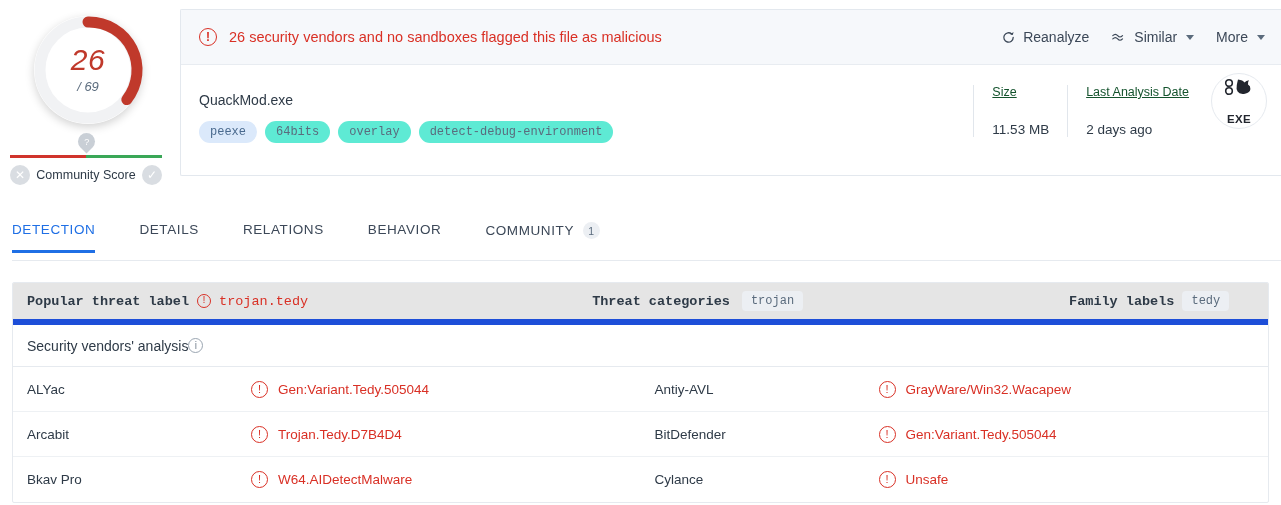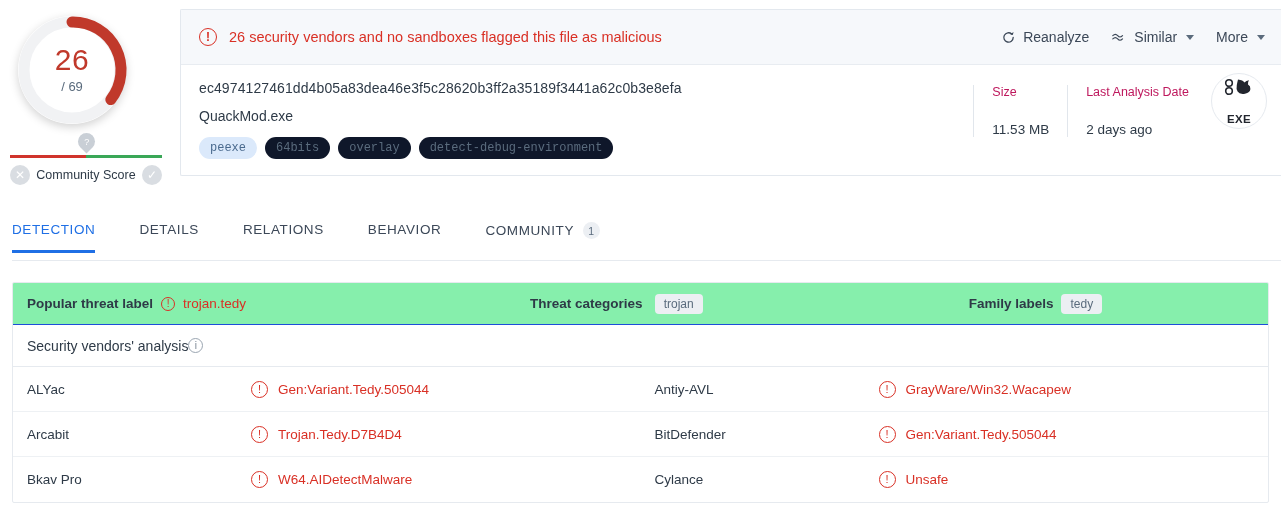--- a/index.html
+++ b/index.html
@@ -19,22 +19,22 @@
 
   
   .score-col {
     position: absolute;
     left: 0; top: 0;
     width: 175px;
     height: 200px;
   }
   .gauge-wrap {
     position: absolute;
-    left: 12px; top: 8px;
-    width: 120px; height: 120px;
+    left: 28px; top: 8px;
+    width: 120px; height: 120px; font-style: italic;
   }
   .gauge-shadow {
     position: absolute; left: 6px; top: 8px;
     width: 108px; height: 108px;
     border-radius: 50%;
     background: #ffffff;
     box-shadow: 0 3px 10px rgba(0,0,0,0.18);
   }
   .gauge-svg { position: absolute; left: 0; top: 0; }
   .gauge-inner {
@@ -164,34 +164,34 @@
     font-size: 14px;
     color: #2e3a47;
   }
   .tags {
     margin-top: 13px;
     display: flex; gap: 8px; font-family: Liberation Mono, monospace;
   }
   .tag {
     font-size: 12px;
     color: #5a6b7d;
-    background: #0f172a;
+    background: #5eead4;
     border-radius: 11px;
     padding: 4px 11px;
     cursor: pointer;
   }
   .tag.blue { background: #dbe9fb; color: #4a6a8e; }
 
   .meta {
     position: absolute;
     right: 92px; top: 20px;
     display: flex; align-items: stretch;
   }
   .meta-sep { width: 1px; background: #e1e6ec; margin: 0 18px; }
-  .meta-k { font-size: 12.5px; color: #be185d; }
+  .meta-k { font-size: 12.5px; color: #14532d; text-decoration: underline; }
   .meta-v { font-size: 13.5px; color: #2e3a47; margin-top: 23px; }
 
   .exe-badge {
     position: absolute;
     right: 14px; top: 8px;
     width: 56px; height: 56px;
     border-radius: 50%;
     border: 1px solid #e6eaef;
     display: flex; flex-direction: column;
     align-items: center; justify-content: center;
@@ -235,25 +235,26 @@
   
   .panel {
     position: absolute;
     left: 12px; top: 282px; right: 12px;
     border: 1px solid #e6eaef;
     border-radius: 2px;
     overflow: hidden;
   }
   .threat-row {
     height: 42px;
-    background: #86efac;
-    border-bottom: 1px solid #1d4ed8;
+    background: #e5e5e5;
+    border-bottom: 6px solid #1d4ed8;
     display: flex; align-items: center;
     padding-left: 14px;
     font-size: 13.5px;
+    font-family: Liberation Mono, monospace;
   }
   .threat-cell { display: flex; align-items: center; gap: 8px; }
   .threat-cell .k { font-weight: bold; color: #2e3a47; }
   .tiny-alert {
     width: 14px; height: 14px;
     border-radius: 50%;
     border: 1.3px solid #d93025;
     color: #d93025;
     font-size: 10px;
     display: flex; align-items: center; justify-content: center;
@@ -375,21 +376,20 @@
         </div>
 
         <div class="ban-btn">
           <span>More</span>
           <span class="caret"></span>
         </div>
       </div>
     </div>
 
     <div class="card-body">
-      <div class="hash">ec4974127461dd4b05a83dea46e3f5c28620b3ff2a35189f3441a62c0b3e8efa</div>
       <div class="fname">QuackMod.exe</div>
 
       <div class="tags">
         <span class="tag blue">peexe</span>
         <span class="tag">64bits</span>
         <span class="tag">overlay</span>
         <span class="tag">detect-debug-environment</span>
       </div>
 
       <div class="meta">

